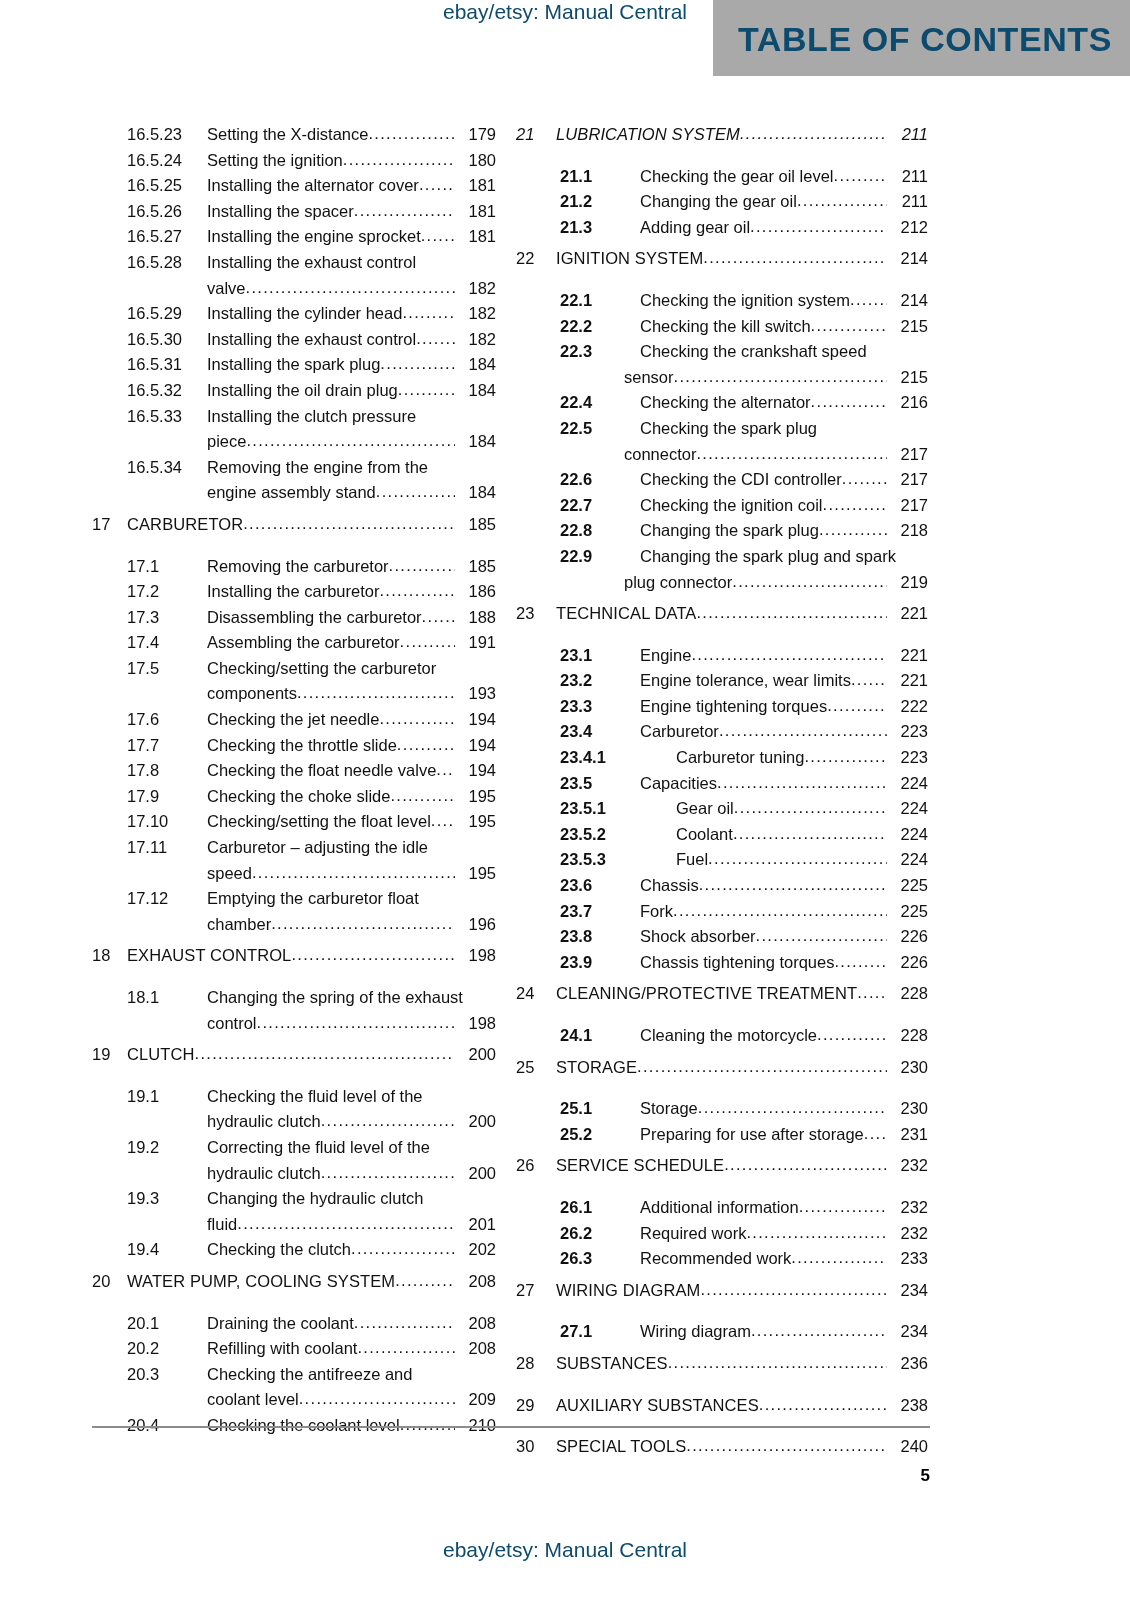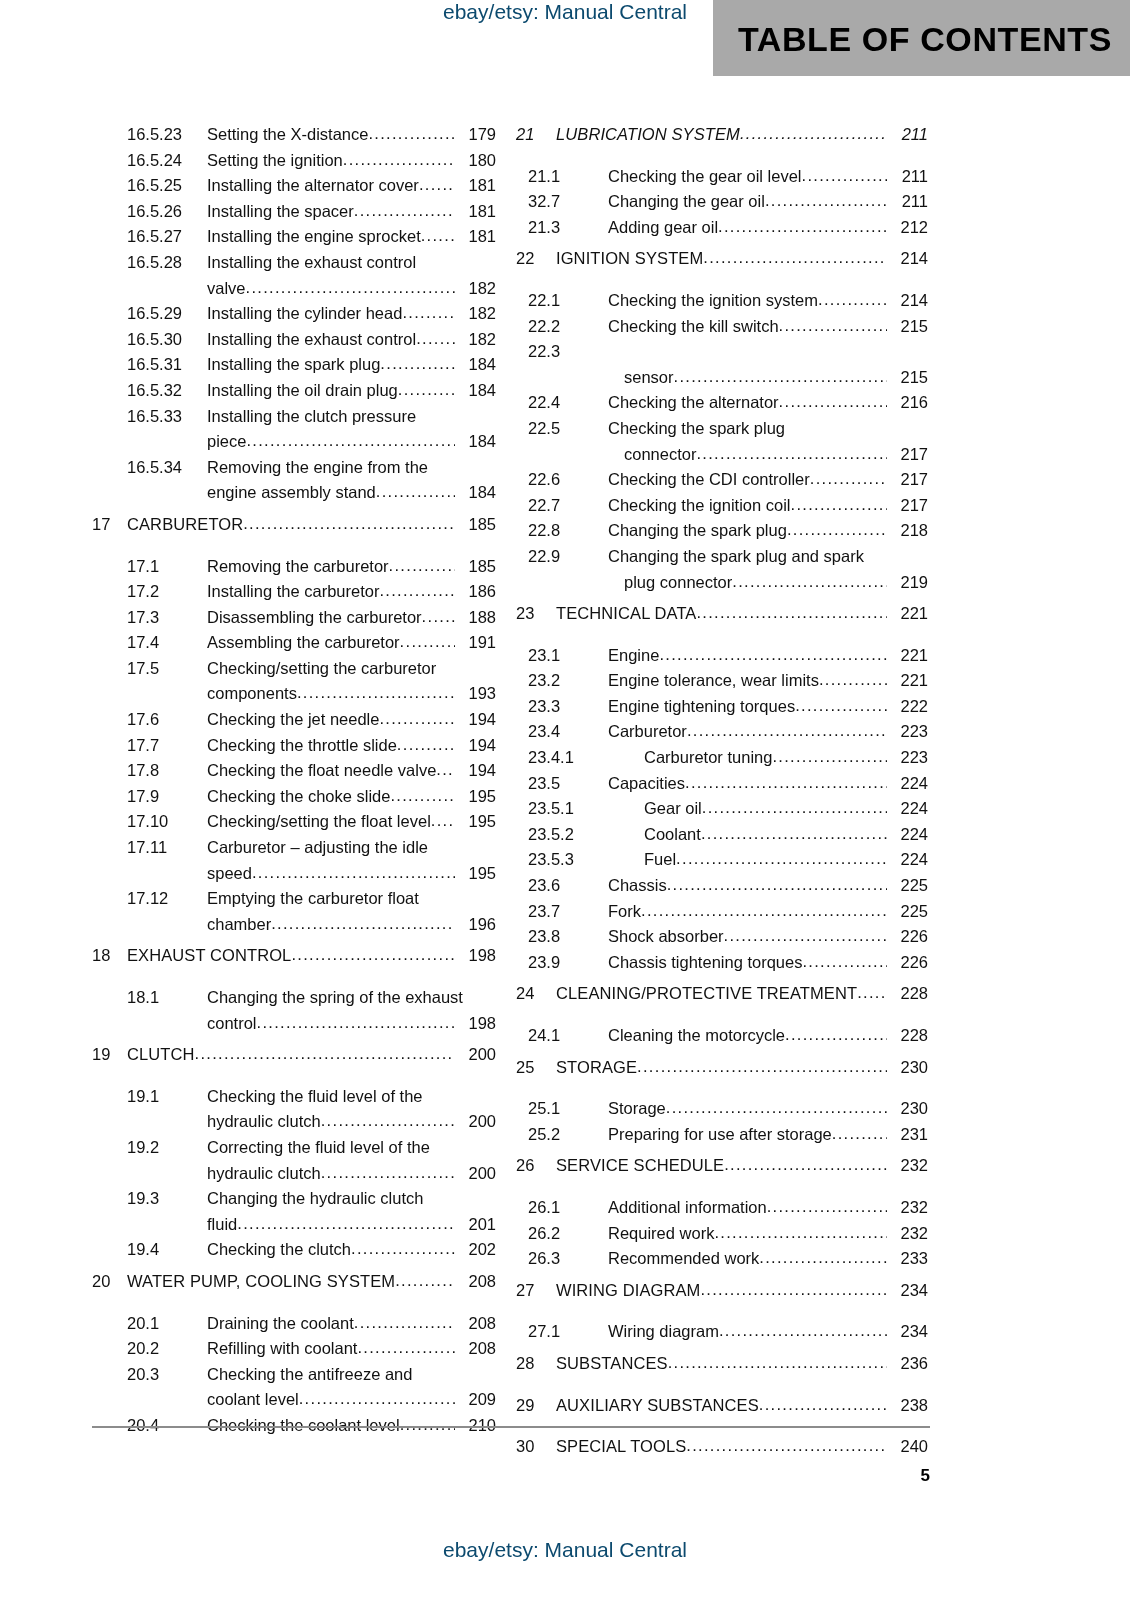--- a/index.html
+++ b/index.html
@@ -41,21 +41,21 @@
   }
   .header-title {
     position: absolute;
     left: 0;
     right: 18px;
     top: 20px;
     text-align: right;
     font-size: 34px;
     font-weight: bold;
     letter-spacing: 0.6px;
-    color: #000000;
+    color: #0c4a6e;
     white-space: nowrap;
   }
 
   
   .toc {
     position: absolute;
     left: 0;
     top: 122px;
     width: 1130px;
     height: 1270px;
@@ -91,21 +91,21 @@
 
   
   .num {
     flex: 0 0 auto;
     text-align: left;
   }
   .col-left  .entry.chapter .num { width: 35px; }
   .col-left  .entry.sub     .num { width: 80px; margin-left: 35px; }
 
   .col-right .entry.chapter .num { width: 40px; }
-  .col-right .entry.sub     .num { width: 80px; margin-left: 12px; }
+  .col-right .entry.sub     .num { width: 80px; margin-left: 44px; font-weight: bold; }
 
   
   .title-wrap {
     flex: 1 1 auto;
     display: flex;
     align-items: baseline;
     min-width: 0;
     overflow: hidden;
   }
   .title {
@@ -629,21 +629,21 @@
           <span class="num">21.1</span>
           <span class="title-wrap">
             <span class="title">Checking the gear oil level</span>
             <span class="leader">..........................................................................................</span>
             <span class="page">211</span>
           </span>
         </div>
       </div>
       <div class="entry sub">
         <div class="line">
-          <span class="num">32.7</span>
+          <span class="num">21.2</span>
           <span class="title-wrap">
             <span class="title">Changing the gear oil</span>
             <span class="leader">..........................................................................................</span>
             <span class="page">211</span>
           </span>
         </div>
       </div>
       <div class="entry sub">
         <div class="line">
           <span class="num">21.3</span>
@@ -680,20 +680,23 @@
           <span class="title-wrap">
             <span class="title">Checking the kill switch</span>
             <span class="leader">..........................................................................................</span>
             <span class="page">215</span>
           </span>
         </div>
       </div>
       <div class="entry sub">
         <div class="line">
           <span class="num">22.3</span>
+          <span class="title-wrap">
+            <span class="title">Checking the crankshaft speed</span>
+          </span>
         </div>
         <div class="cont">
           <span class="num-sp">&nbsp;</span>
           <span class="title-wrap">
             <span class="title">sensor</span>
             <span class="leader">..........................................................................................</span>
             <span class="page">215</span>
           </span>
         </div>
       </div>

